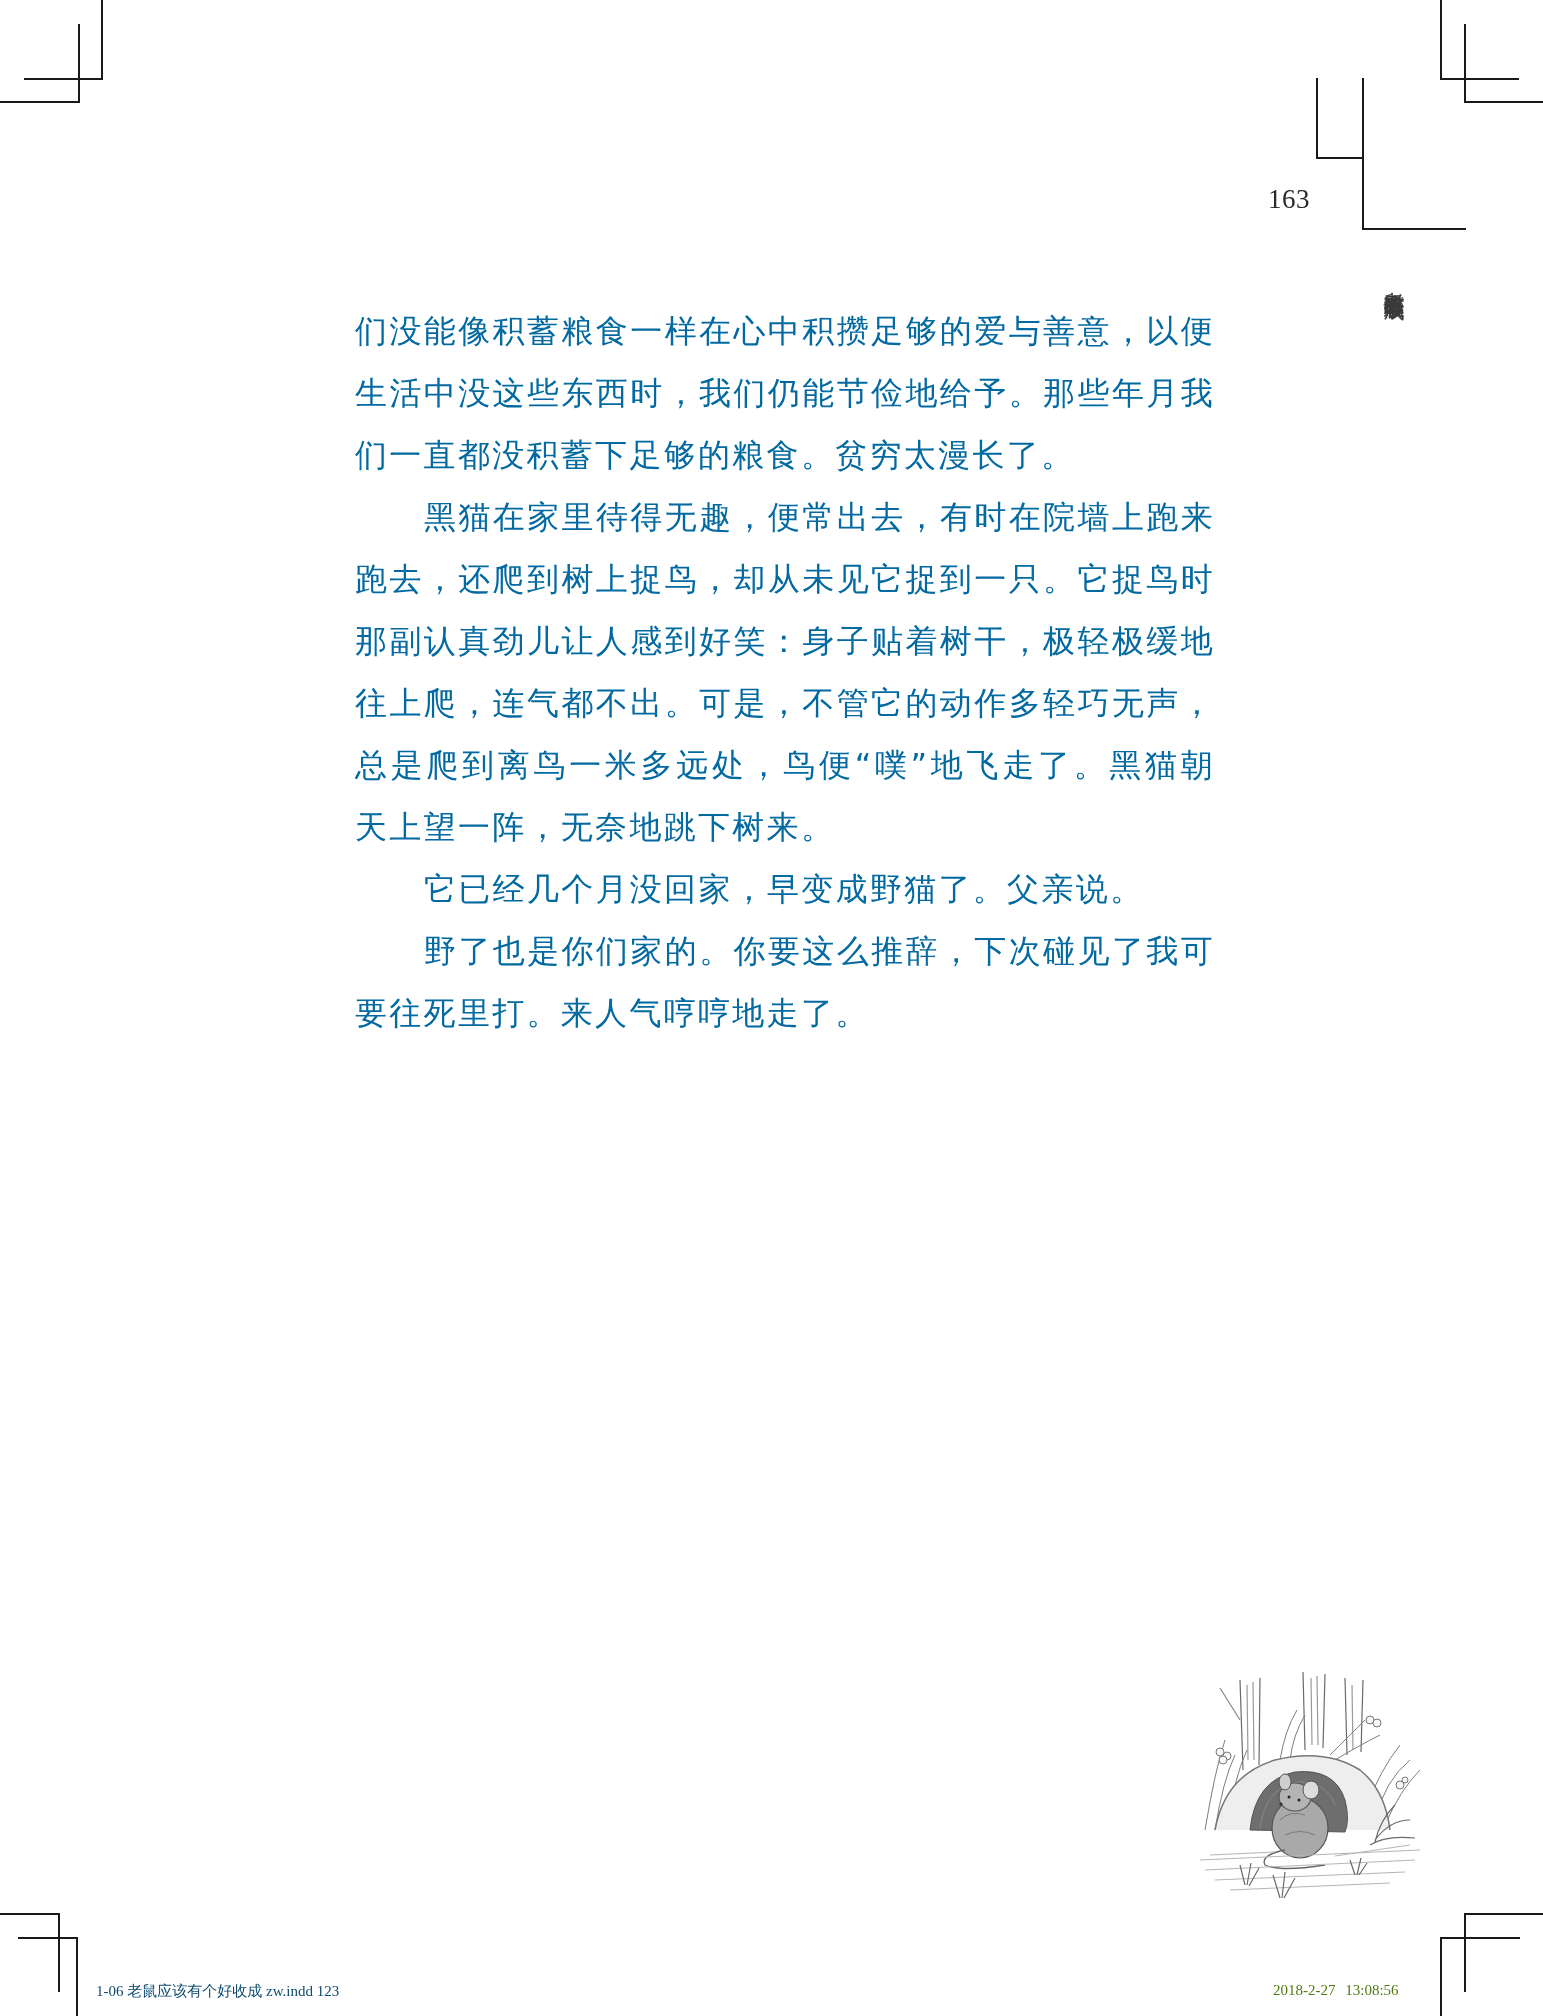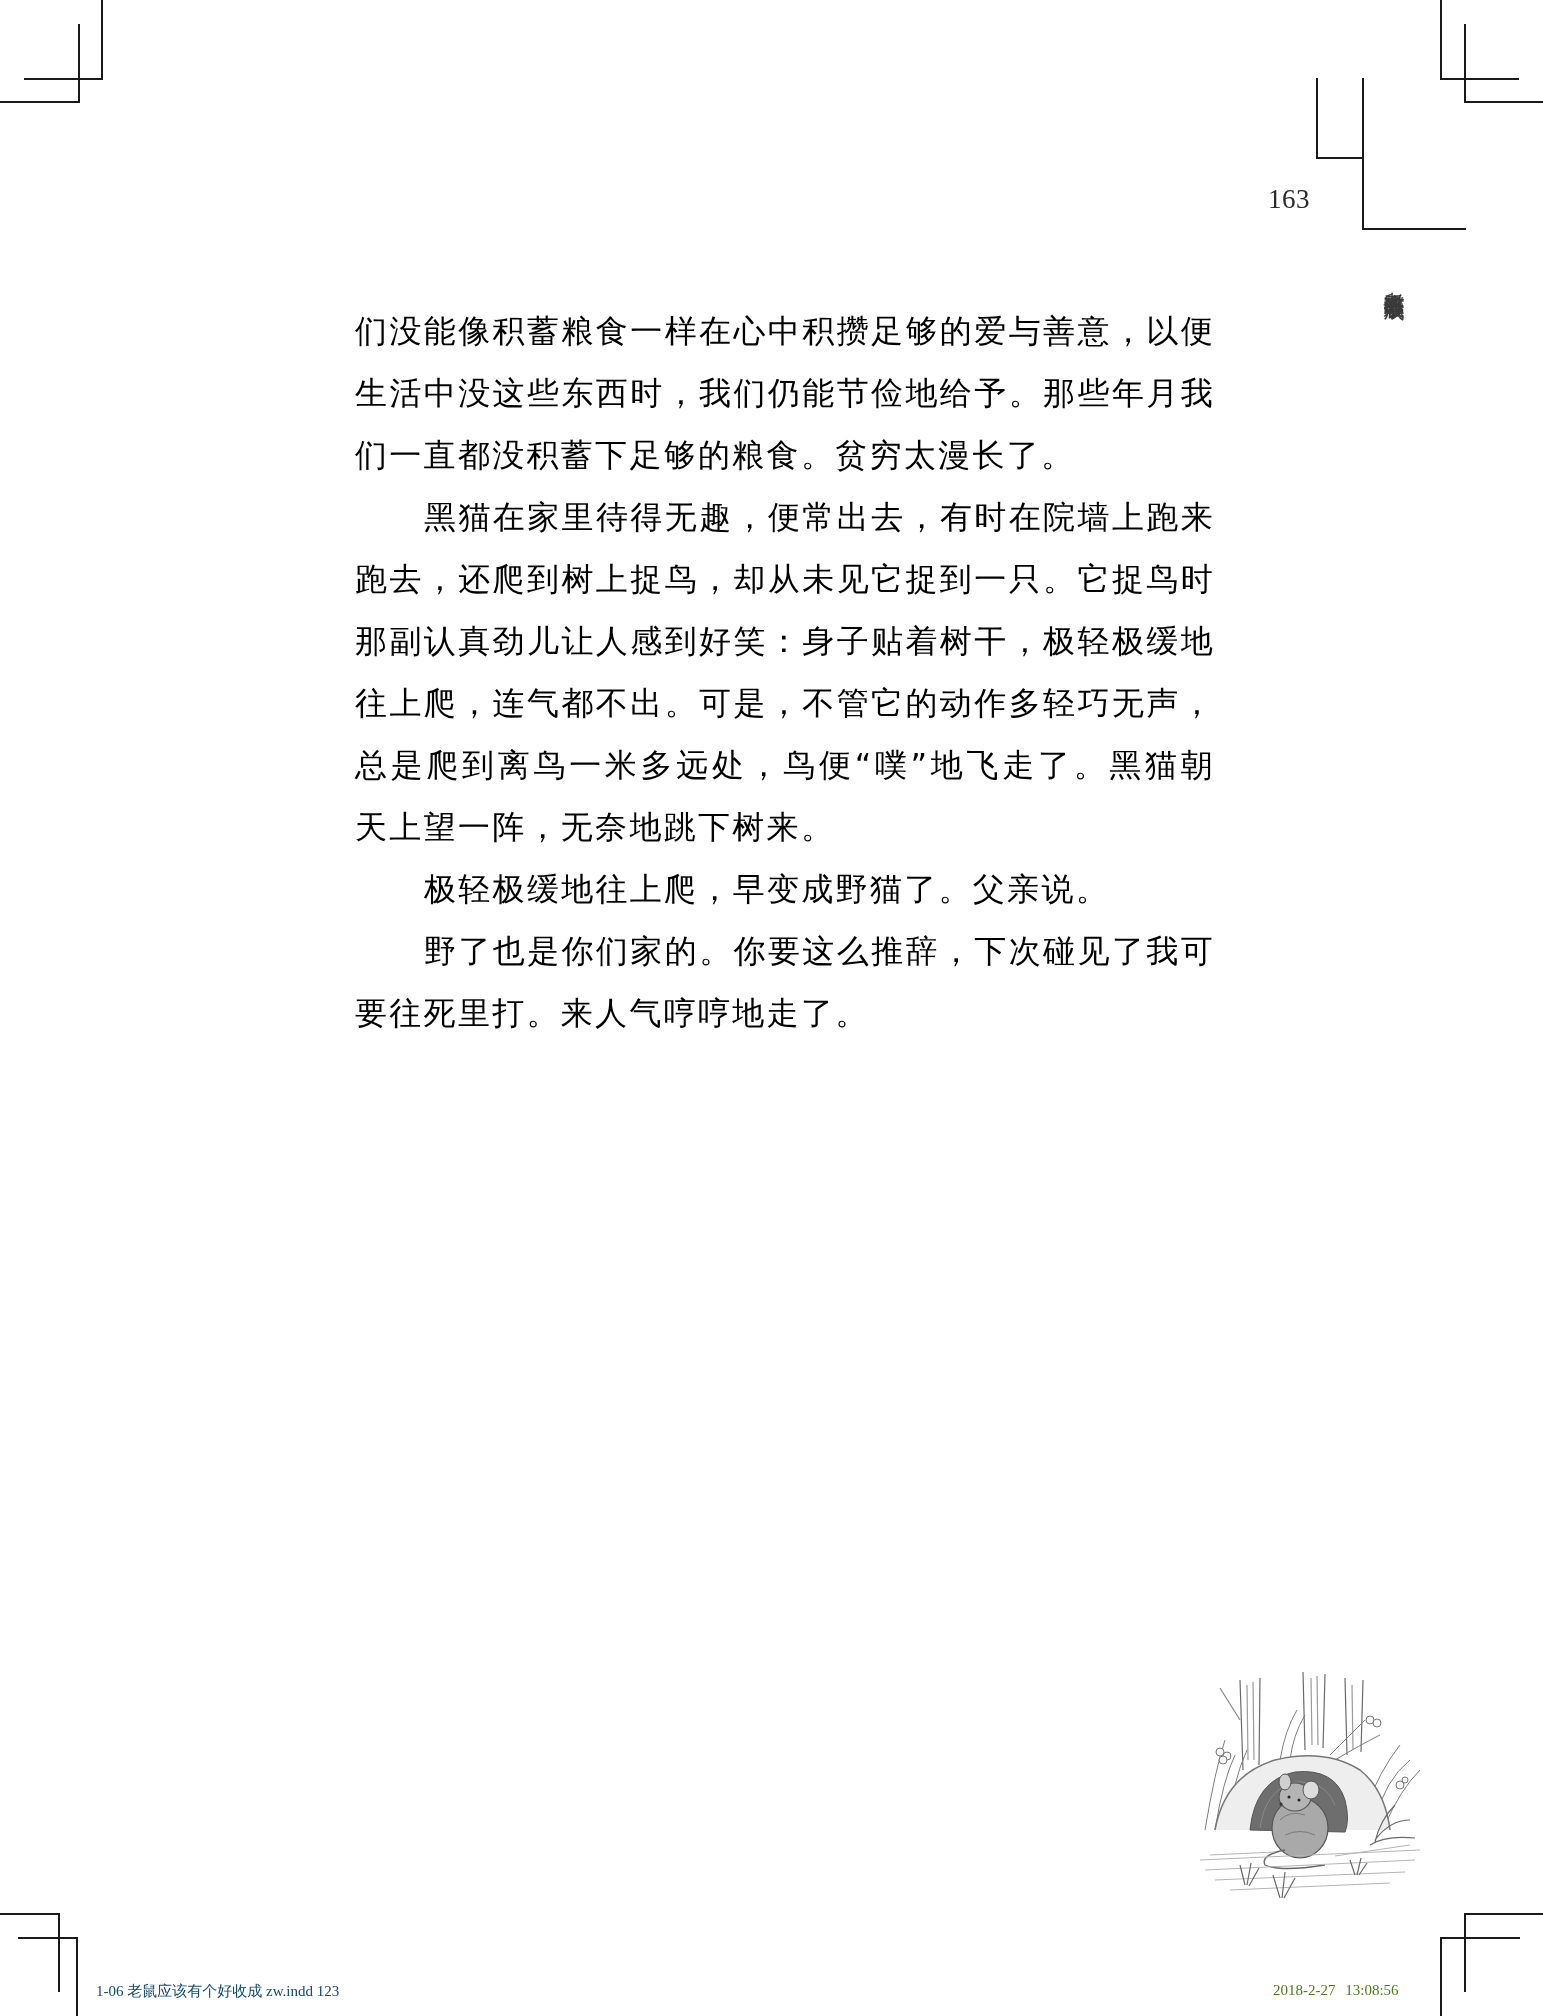--- a/index.html
+++ b/index.html
@@ -14,21 +14,21 @@
   }
   .running-title {
     position: absolute; left: 1380px; top: 275px; width: 26px;
     font-family: "DejaVu Sans", sans-serif;
     font-size: 21px; line-height: 25px; color: #3a3a3a;
     writing-mode: vertical-rl; text-orientation: upright; letter-spacing: 1px;
   }
   .body-text {
     position: absolute; left: 355px; top: 300px; width: 860px;
     font-family: "DejaVu Sans", sans-serif;
-    font-size: 32px; line-height: 62px; color: #000000;
+    font-size: 32px; line-height: 62px; color: #0369a1;
     letter-spacing: 2.3px;
   }
   .para { margin: 0; text-align: justify; text-align-last: left; }
   .para.indent { text-indent: 69px; }
   .section-gap { height: 62px; }
   .illustration {
     position: absolute; left: 1185px; top: 1660px; width: 250px; height: 250px;
   }
   .slug-left {
     position: absolute; left: 96px; top: 1982px;
@@ -64,21 +64,21 @@
   <div class="line v" style="left:1362px; top:78px; height:152px;"></div>
   <div class="line h" style="left:1362px; top:228px; width:104px;"></div>
 </div>
 
 <div class="page-number">163</div>
 <div class="running-title">老鼠应该有个好收成</div>
 
 <div class="body-text">
   <p class="para">们没能像积蓄粮食一样在心中积攒足够的爱与善意，以便生活中没这些东西时，我们仍能节俭地给予。那些年月我们一直都没积蓄下足够的粮食。贫穷太漫长了。</p>
   <p class="para indent">黑猫在家里待得无趣，便常出去，有时在院墙上跑来跑去，还爬到树上捉鸟，却从未见它捉到一只。它捉鸟时那副认真劲儿让人感到好笑：身子贴着树干，极轻极缓地往上爬，连气都不出。可是，不管它的动作多轻巧无声，总是爬到离鸟一米多远处，鸟便“噗”地飞走了。黑猫朝天上望一阵，无奈地跳下树来。</p>
-  <p class="para indent">极轻极缓地往上爬，早变成野猫了。父亲说。</p>
+  <p class="para indent">它已经几个月没回家，早变成野猫了。父亲说。</p>
   <p class="para indent">野了也是你们家的。你要这么推辞，下次碰见了我可要往死里打。来人气哼哼地走了。</p>
   <div class="section-gap"></div>
 </div>
 
 <div class="illustration">
   <svg width="250" height="250" viewBox="0 0 250 250">
 
     <g stroke="#6a6a6a" stroke-width="1.2" fill="none">
       <path d="M55 20 L58 110 M75 18 L74 105"></path>
       <path d="M62 25 L63 100 M68 22 L69 100" stroke="#9a9a9a"></path>

